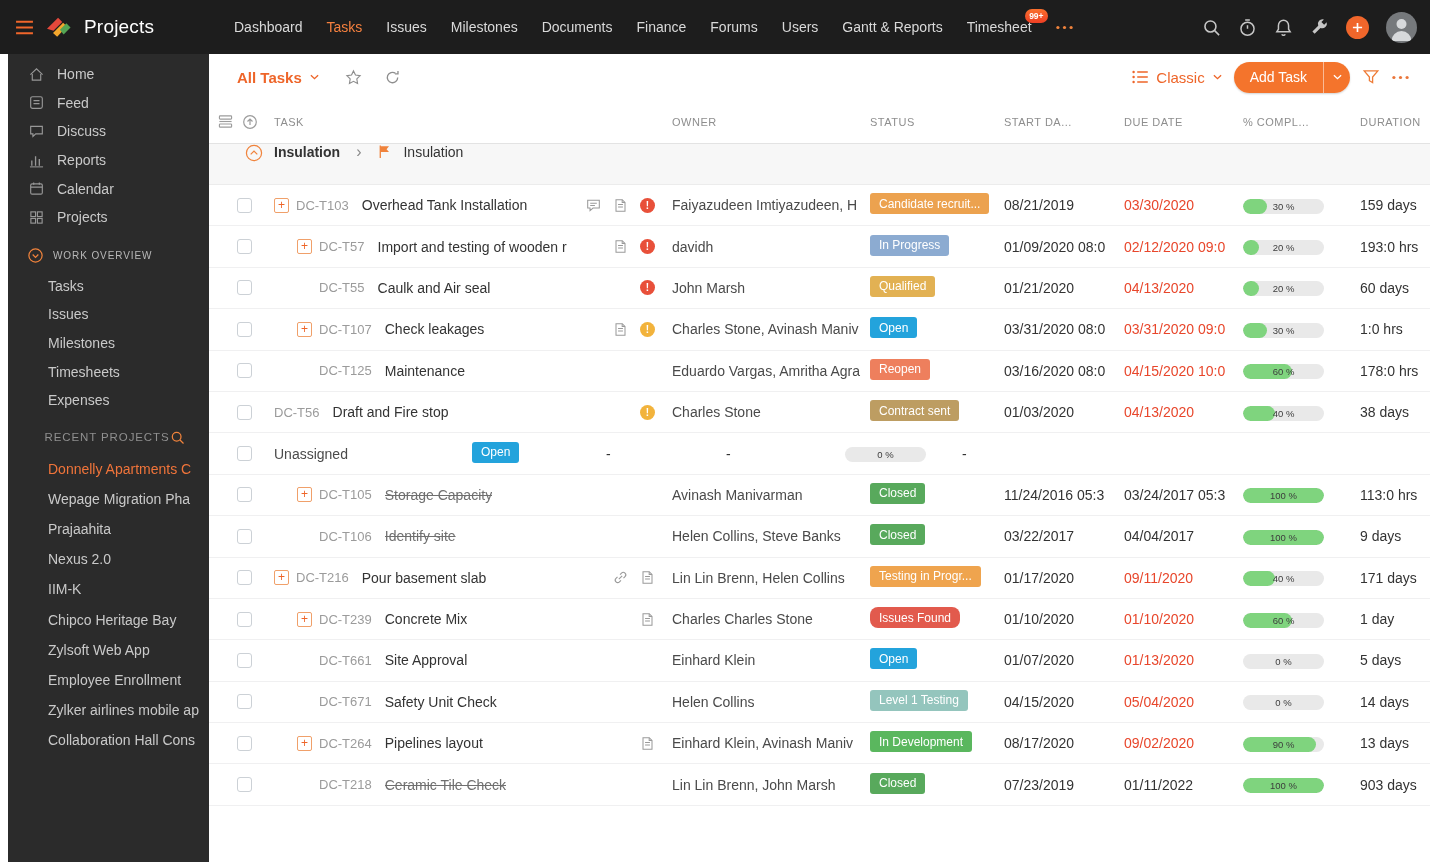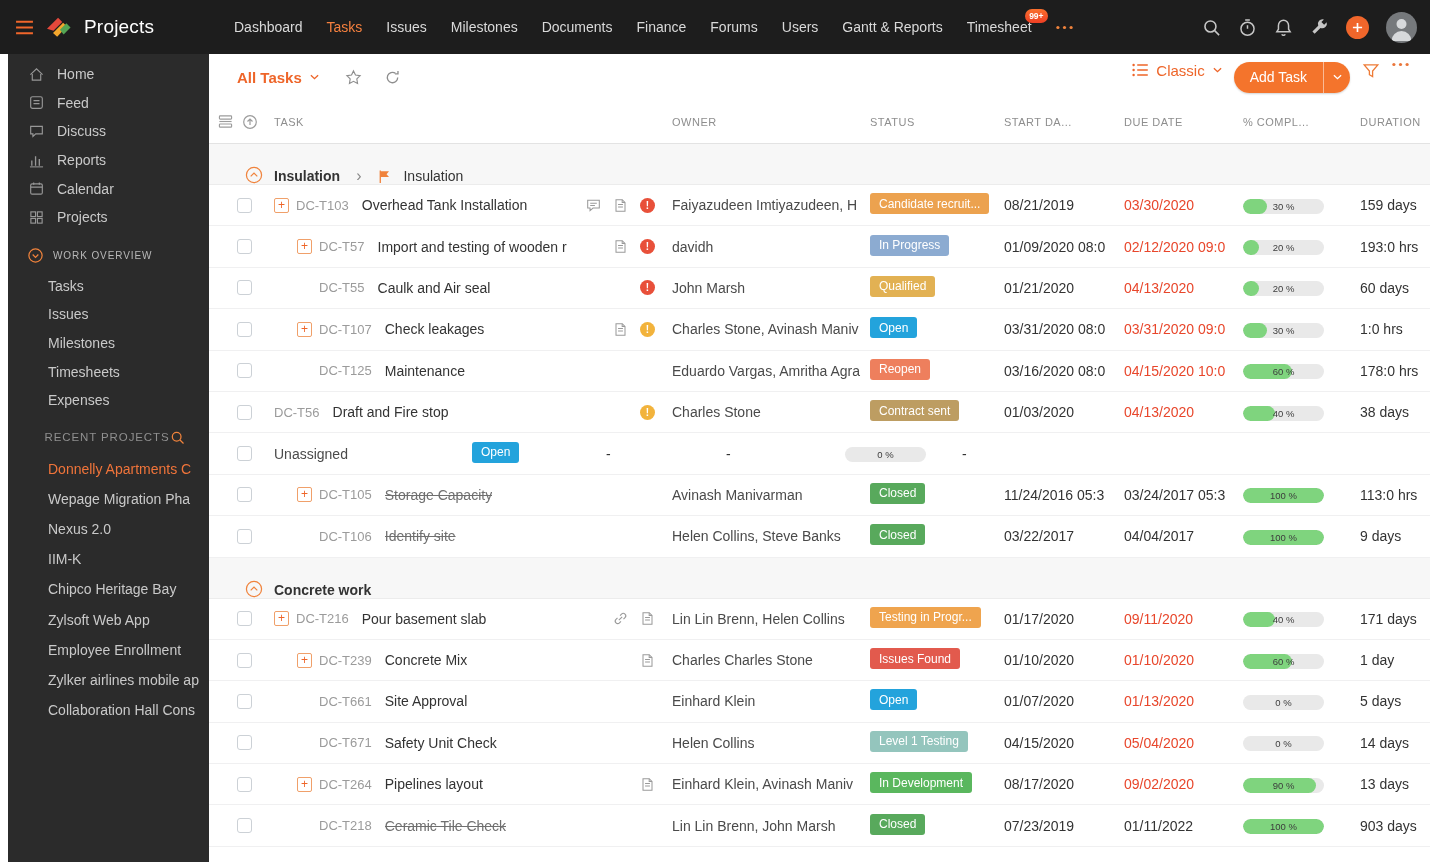--- a/index.html
+++ b/index.html
@@ -38,21 +38,21 @@
   .rp-search{width:15px;height:15px;color:#f0833c;cursor:pointer}
   .rp-item{height:30.2px;display:flex;align-items:center;padding-left:40px;padding-right:4px;color:#c9c9c9;font-size:14px;white-space:nowrap;overflow:hidden;cursor:pointer}
   .rp-item.active{color:#f0743a}
 
   
   .main{position:absolute;top:54px;left:209px;width:1221px;height:808px;background:#fff}
   .toolbar{height:46px;display:flex;align-items:center;padding:0 21px 0 28px}
   .filter-dd{display:flex;align-items:center;gap:8px;color:#ee6529;font-size:15px;font-weight:600;cursor:pointer;margin-right:26px}
   .caret{width:9px;height:6px}
   .tb-icon{width:17px;height:17px;color:#8e8e8e;cursor:pointer;margin-right:22px}
-  .tb-right{margin-left:auto;display:flex;align-items:flex-start;gap:12px}
+  .tb-right{margin-left:auto;display:flex;align-items:center;gap:12px}
   .view-dd{display:flex;align-items:center;gap:8px;color:#ee6529;font-size:15px;cursor:pointer}
   .lv-icon{width:16px;height:14px}
   .add-btn{display:flex;height:31px;border-radius:16px;overflow:hidden;cursor:pointer;box-shadow:0 1px 2px rgba(0,0,0,.18)}
   .add-main{background:#f4742c;color:#fff;font-size:14px;display:flex;align-items:center;padding:0 16px}
   .add-caret{background:#f4742c;width:27px;display:flex;align-items:center;justify-content:center;border-left:1px solid rgba(255,255,255,.5);color:#fff}
   .filter-icon{width:18px;height:18px;color:#ee7b36;cursor:pointer}
   .more-dots{width:17px;height:5px;color:#ea763b;cursor:pointer}
 
   
   .thead{height:44px;display:flex;align-items:center;border-bottom:1px solid #e3e3e3;color:#8e8e8e;font-size:11px;letter-spacing:.5px}
@@ -81,21 +81,21 @@
   .task-title.done{color:#6f6f6f;text-decoration:line-through}
   .row-icons{margin-left:auto;display:flex;align-items:center;gap:12px;padding-left:10px;padding-right:13px;flex:none;color:#9a9a9a}
   .row-icons .icon{width:15px;height:15px}
   .alert-dot{width:15px;height:15px;border-radius:50%;color:#fff;font-size:10px;font-weight:700;display:flex;align-items:center;justify-content:center;flex:none}
   .badge{display:inline-block;padding:3.5px 9px;border-radius:3px;color:#fff;font-size:12px;white-space:nowrap;cursor:pointer;max-width:128px;overflow:hidden}
   .date.red{color:#e8462b}
   .pbar{position:relative;width:81px;height:15px;background:#e9e9e9;border-radius:8px;overflow:hidden;display:inline-block;vertical-align:middle}
   .pfill{position:absolute;left:0;top:0;bottom:0;border-radius:8px}
   .plabel{position:absolute;left:0;top:0;right:0;bottom:0;display:flex;align-items:center;justify-content:center;font-size:9.5px;color:#3c3c3c}
 
-  .group-row{height:41px;display:flex;align-items:flex-end;background:#f7f7f7;border-bottom:1px solid #ececec;padding-left:36px;gap:11px}
+  .group-row{height:41px;display:flex;align-items:flex-start;background:#f7f7f7;border-bottom:1px solid #ececec;padding-left:36px;gap:11px}
   .g-chev{width:18px;height:18px;color:#f0833c;cursor:pointer}
   .g-title{font-size:14px;font-weight:700;color:#333;cursor:pointer}
   .g-sep{color:#8a8a8a;font-size:16px;margin:0 5px;line-height:1}
   .g-flag{width:15px;height:15px;color:#f0833c}
   .g-ms{font-size:14px;color:#333;cursor:pointer}
 </style>
 </head>
 <body>
 
 <header class="topbar">
@@ -269,20 +269,23 @@
       </span>
   </div>
   <div id="side-projects">
       <div class="rp-item active">
         <span>Donnelly Apartments C</span>
       </div>
       <div class="rp-item">
         <span>Wepage Migration Pha</span>
       </div>
       <div class="rp-item">
+        <span>Prajaahita</span>
+      </div>
+      <div class="rp-item">
         <span>Nexus 2.0</span>
       </div>
       <div class="rp-item">
         <span>IIM-K</span>
       </div>
       <div class="rp-item">
         <span>Chipco Heritage Bay</span>
       </div>
       <div class="rp-item">
         <span>Zylsoft Web App</span>
@@ -586,29 +589,20 @@
           <span class="task-id">DC-T106</span>
           <span class="task-title done">Identify site</span>
         </div>
         <div class="cell c-owner">Helen Collins, Steve Banks</div>
         <div class="cell c-status"><span class="badge" style="background: rgb(88, 169, 92);">Closed</span></div>
         <div class="cell c-start date">03/22/2017</div>
         <div class="cell c-due date">04/04/2017</div>
         <div class="cell c-pct"><span class="pbar"><span class="pfill" style="width: 100%; background: rgb(127, 212, 126);"></span><span class="plabel">100 %</span></span></div>
         <div class="cell c-dur">9 days</div>
       </div>
-      <div class="group-row">
-        <span class="icon g-chev">
-          <svg viewBox="0 0 19 19" fill="none" stroke="currentColor" stroke-width="1.3">
-            <circle cx="9.5" cy="9.5" r="8"></circle>
-            <path d="M6 11l3.5-3.5L13 11"></path>
-          </svg>
-        </span>
-        <span class="g-title">Concrete work</span>
-      </div>
       <div class="trow">
         <div class="cell c-check">
           <span class="checkbox"></span>
         </div>
         <div class="cell c-task">
           <span class="t-indent" style="width: 0px;"></span>
           <span class="expander">+</span>
           <span class="task-id">DC-T216</span>
           <span class="task-title">Pour basement slab</span>
           <span class="row-icons">
@@ -644,21 +638,21 @@
           <span class="row-icons">
             <span class="icon ">
               <svg viewBox="0 0 16 16" fill="none" stroke="currentColor" stroke-width="1.1">
                 <path d="M3.2 1.8h6.6l3 3v9.4H3.2z"></path>
                 <path d="M9.8 1.8v3h3M5.4 7h5.2M5.4 9.6h5.2"></path>
               </svg>
             </span>
           </span>
         </div>
         <div class="cell c-owner">Charles Charles Stone</div>
-        <div class="cell c-status"><span class="badge" style="background: rgb(226, 90, 77);">Issues Found</span></div>
+        <div class="cell c-status"><span class="badge" style="background: rgb(226, 90, 77); border-radius: 8px;">Issues Found</span></div>
         <div class="cell c-start date">01/10/2020</div>
         <div class="cell c-due date red">01/10/2020</div>
         <div class="cell c-pct"><span class="pbar"><span class="pfill" style="width: 60%; background: rgb(127, 212, 126);"></span><span class="plabel">60 %</span></span></div>
         <div class="cell c-dur">1 day</div>
       </div>
       <div class="trow">
         <div class="cell c-check">
           <span class="checkbox"></span>
         </div>
         <div class="cell c-task">

